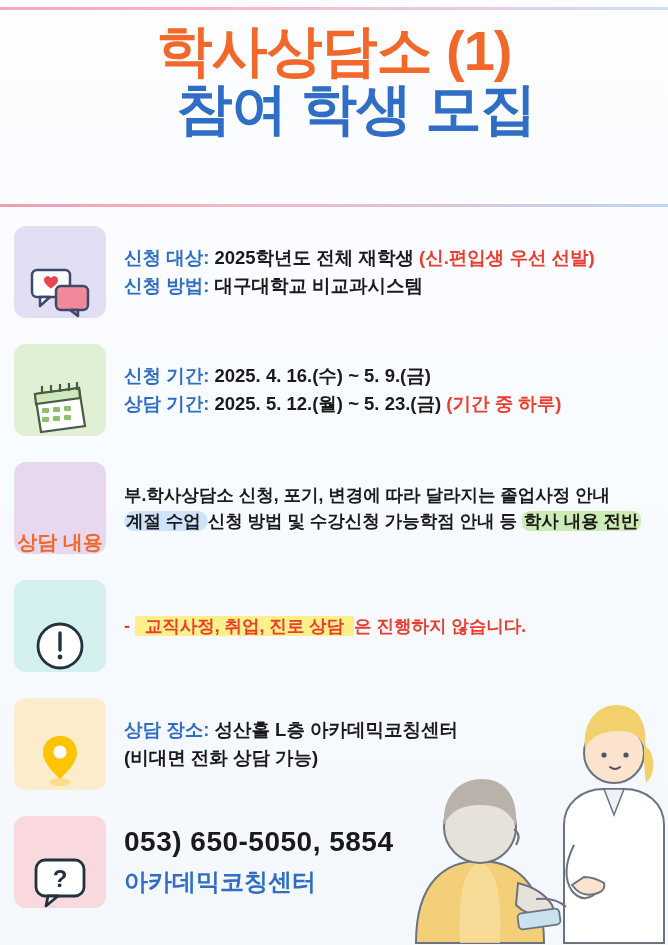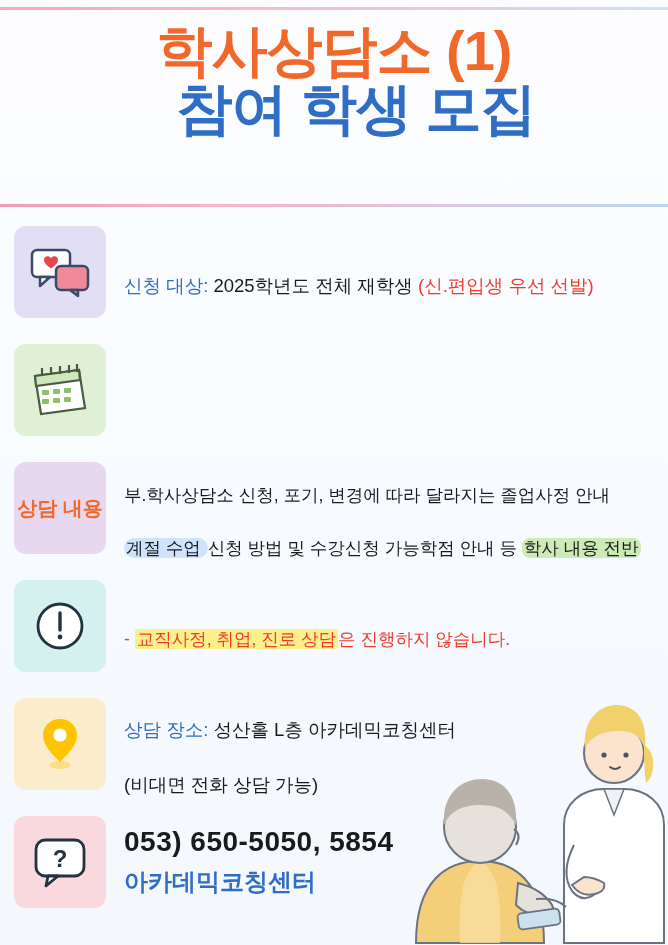--- a/index.html
+++ b/index.html
@@ -42,33 +42,33 @@
     position: absolute;
     left: 14px;
     width: 640px;
     display: flex;
     align-items: stretch;
   }
   .icon-box {
     width: 92px;
     flex: 0 0 92px;
     border-radius: 12px;
-    display: flex; align-items: center; justify-content: center;
+    display: flex; align-items: flex-end; justify-content: center;
     position: relative;
   }
   .content {
     flex: 1;
     padding-left: 18px;
     display: flex; flex-direction: column; justify-content: center;
   }
-  .line { font-size: 18.5px; font-weight: 400; color: #1a1a1a; line-height: 1.5; white-space: nowrap; margin-top: 27px; }
+  .line { font-size: 18.5px; font-weight: 700; color: #1a1a1a; line-height: 1.5; white-space: nowrap; }
   .line.sm { font-size: 17.5px; }
   .blue  { color: #2f6ec4; }
   .red   { color: #ea3d2f; }
-  .hl-y  { background: #fdf08a; padding: 0 2px; border-radius: 2px; }
+  .hl-y  { background: #fdf08a; padding: 0 10px; border-radius: 2px; }
   .hl-g  { background: #cdebb6; padding: 0 2px; border-radius: 8px; }
   .hl-b  { background: #cfe3fb; padding: 0 2px; border-radius: 10px; }
 
   
   #row1 { top: 226px; height: 92px; }
   #row1 .icon-box { background: #e2def4; }
   #row2 { top: 344px; height: 92px; }
   #row2 .icon-box { background: #dff0d4; }
   #row3 { top: 462px; height: 92px; }
   #row3 .icon-box { background: #e8d8ef; }
@@ -114,20 +114,23 @@
         <rect x="2" y="4" width="38" height="27" rx="5" fill="#ffffff" stroke="#3b4a6b" stroke-width="2.5"></rect>
         <path d="M10 31 L10 40 L20 31 Z" fill="#ffffff" stroke="#3b4a6b" stroke-width="2.5" stroke-linejoin="round"></path>
         <path d="M21 12 c2.6-3 7-1.6 7 2 0 3.8-5.2 7-7 8.6 -1.8-1.6-7-4.8-7-8.6 0-3.6 4.4-5 7-2z" fill="#e8434f"></path>
         <rect x="26" y="20" width="32" height="24" rx="5" fill="#f08a9a" stroke="#3b4a6b" stroke-width="2.5"></rect>
         <path d="M48 44 L48 50 L40 44 Z" fill="#f08a9a" stroke="#3b4a6b" stroke-width="2.5" stroke-linejoin="round"></path>
       </svg>
     </div>
     <div class="content">
       <div class="line">
         <span class="blue">신청 대상: </span><span>2025학년도 전체 재학생 </span><span class="red">(신.편입생 우선 선발)</span>
+      </div>
+      <div class="line">
+        <span class="blue">신청 방법: </span><span>대구대학교 비교과시스템</span>
       </div>
     </div>
   </div>
 
   <div class="row" id="row2">
     <div class="icon-box">
       <svg width="62" height="56" viewBox="0 0 62 56">
         <path d="M6 14 L50 8 L56 46 L12 52 Z" fill="#ffffff" stroke="#4a5a44" stroke-width="2.2"></path>
         <path d="M6 14 L50 8 L51 18 L7 24 Z" fill="#cfe8bb" stroke="#4a5a44" stroke-width="2.2"></path>
         <g stroke="#4a5a44" stroke-width="2.2" fill="none">
@@ -140,20 +143,28 @@
         <g fill="#8fbf6d">
           <rect x="13" y="28" width="7" height="5" rx="1"></rect>
           <rect x="24" y="27" width="7" height="5" rx="1"></rect>
           <rect x="35" y="26" width="7" height="5" rx="1"></rect>
           <rect x="13" y="37" width="7" height="5" rx="1"></rect>
           <rect x="24" y="36" width="7" height="5" rx="1"></rect>
           <rect x="35" y="35" width="7" height="5" rx="1"></rect>
         </g>
       </svg>
     </div>
+    <div class="content">
+      <div class="line">
+        <span class="blue">신청 기간: </span><span>2025. 4. 16.(수) ~ 5. 9.(금)</span>
+      </div>
+      <div class="line">
+        <span class="blue">상담 기간: </span><span>2025. 5. 12.(월) ~ 5. 23.(금) </span><span class="red">(기간 중 하루)</span>
+      </div>
+    </div>
   </div>
 
   <div class="row" id="row3">
     <div class="icon-box">
       <span class="label-text">상담 내용</span>
     </div>
     <div class="content">
       <div class="line sm">
         <span>부.학사상담소 신청, 포기, 변경에 따라 달라지는 졸업사정 안내</span>
       </div>

